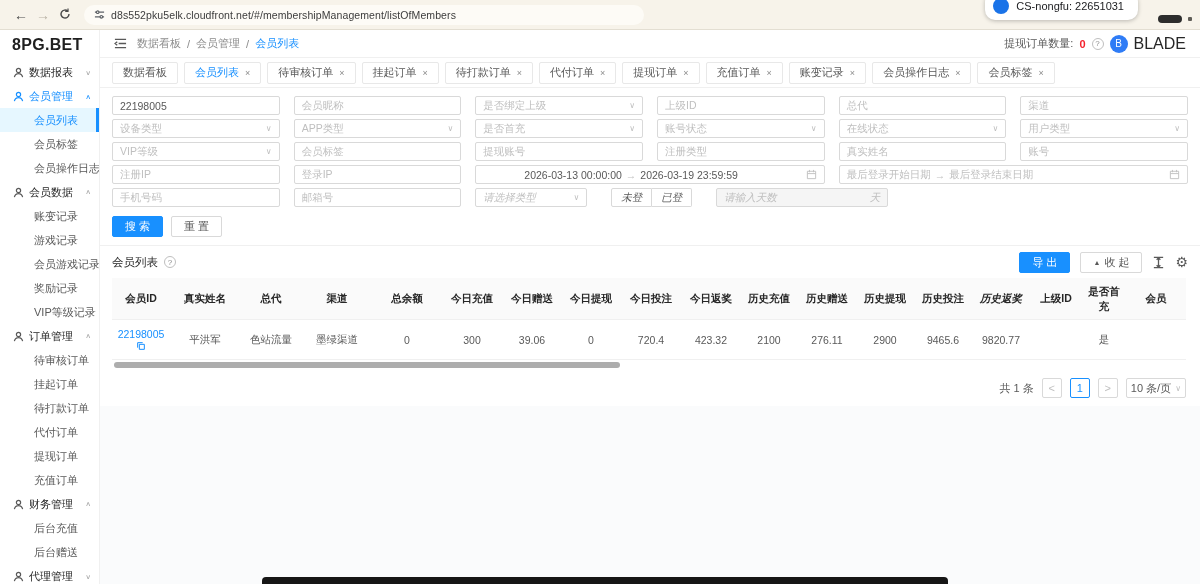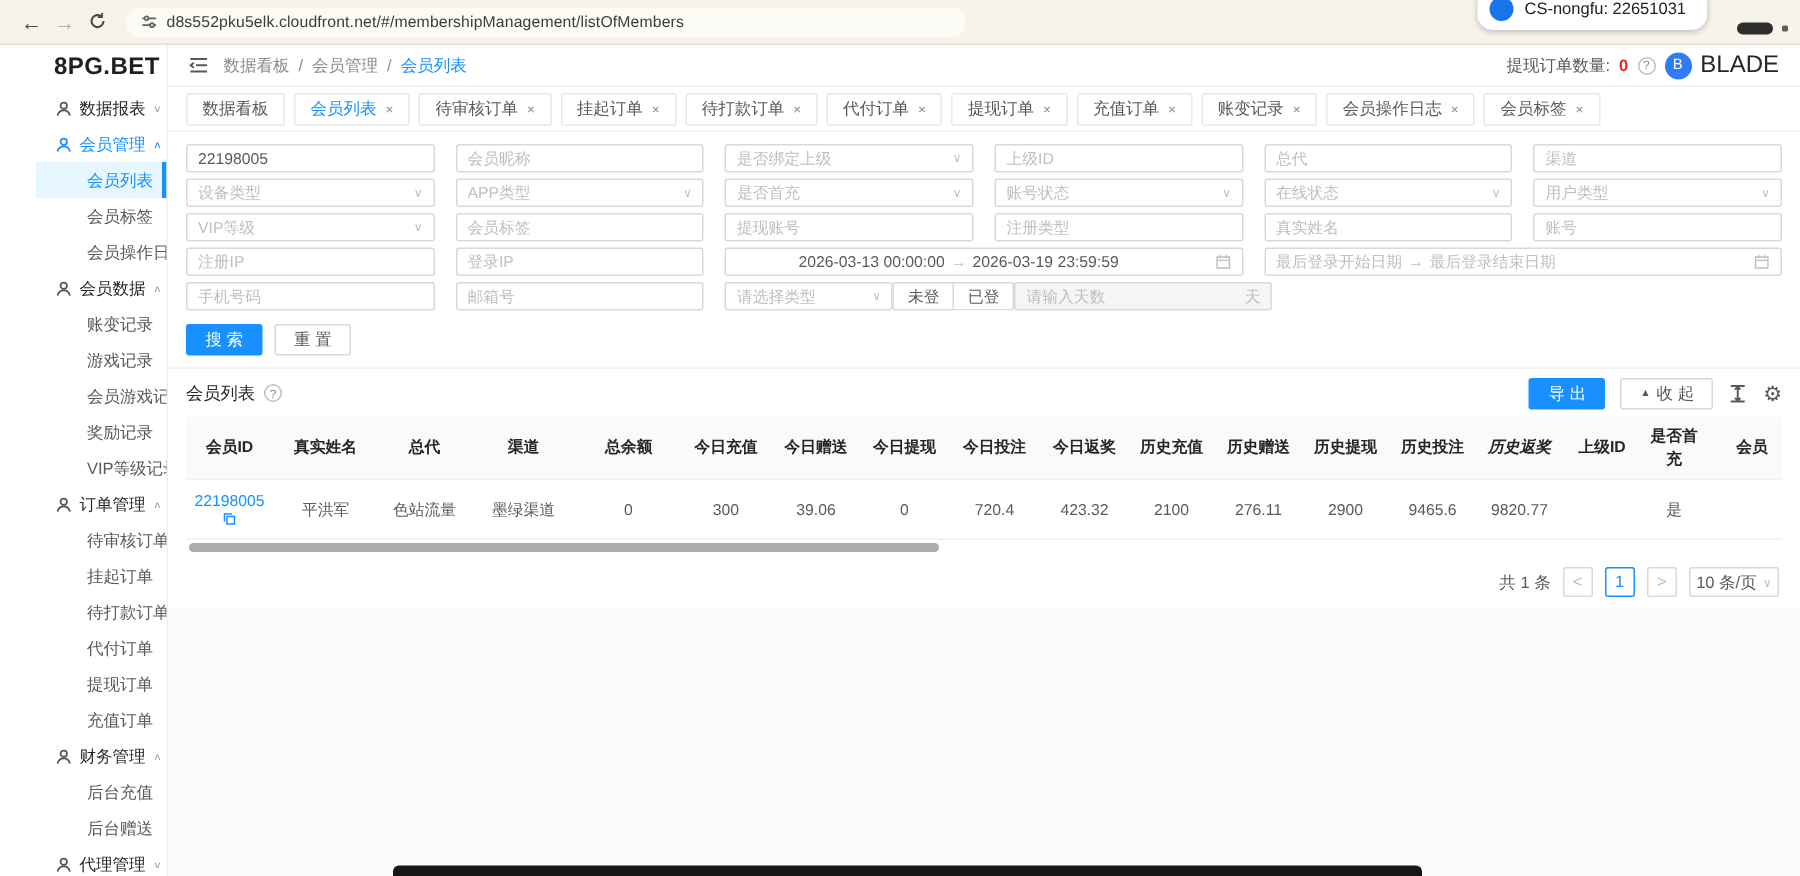--- a/index.html
+++ b/index.html
@@ -17,21 +17,21 @@
   .profile-chip { position: absolute; right: 62px; top: -8px; height: 28px; background: #fff;
     border-radius: 10px; box-shadow: 0 1px 4px rgba(0,0,0,.25); display: flex; align-items: center;
     gap: 7px; padding: 0 14px 0 8px; }
   .chip-circle { width: 16px; height: 16px; border-radius: 50%; background: #1a73e8; }
   .chip-text { font-size: 11px; color: #202124; }
   .blob { position: absolute; right: 18px; top: 15px; width: 24px; height: 8px; border-radius: 4px; background: #2d2d2d; }
   .blob-dot { position: absolute; right: 8px; top: 17px; width: 4px; height: 4px; border-radius: 1px; background: #5f5d57; }
 
   
   .app { display: flex; height: 554px; }
-  .sidebar { width: 112px; background: #fff; border-right: 1px solid #f0f0f0; overflow: hidden; flex: none; padding-left: 24px; }
+  .sidebar { width: 100px; background: #fff; border-right: 1px solid #f0f0f0; overflow: hidden; flex: none; }
   .logo { height: 30px; display: flex; align-items: center; padding-left: 12px;
     font-size: 16px; font-weight: bold; color: #1f1f1f; letter-spacing: .3px; }
   .side-group { height: 24px; display: flex; align-items: center; padding: 0 8px 0 13px; gap: 5px; cursor: pointer; }
   .side-group .lbl { font-size: 11px; color: #262626; flex: 1; white-space: nowrap; }
   .side-group .chev { font-size: 8px; color: #a6a6a6; transform: scaleY(.8); }
   .side-group.on .lbl, .side-group.on .chev, .side-group.on svg { color: #1890ff; stroke: #1890ff; }
   .side-item { height: 24px; display: flex; align-items: center; padding-left: 34px;
     font-size: 11px; color: #595959; cursor: pointer; white-space: nowrap; position: relative; }
   .side-item.active { background: #e6f7ff; color: #1890ff; }
   .side-item.active::after { content: ""; position: absolute; right: 0; top: 0; bottom: 0; width: 3px; background: #1890ff; }
@@ -61,21 +61,21 @@
 
   
   .filter-grid { display: grid; grid-template-columns: repeat(6, 1fr); gap: 4px 14px; padding: 8px 12px 4px; }
   .f-input { height: 19px; border: 1px solid #d9d9d9; border-radius: 2px; background: #fff;
     display: flex; align-items: center; padding: 0 7px; gap: 4px; font-size: 10.5px; overflow: hidden; }
   .f-input .ph { color: #bfbfbf; white-space: nowrap; }
   .f-input .val { color: #595959; white-space: nowrap; }
   .f-select .ar { margin-left: auto; color: #bfbfbf; font-size: 8px; }
   .f-range .cal { margin-left: auto; color: #bfbfbf; flex: none; }
   .f-range .arrow { color: #bfbfbf; }
-  .f-grp { display: flex; gap: 0; align-items: flex-start; }
+  .f-grp { display: flex; gap: 24px; align-items: flex-start; font-style: italic; }
   .f-grp .f-input.sel { width: 112px; flex: none; }
   .btn-pair { display: flex; flex: none; }
   .btn-pair .pb { height: 19px; padding: 0 9px; border: 1px solid #d9d9d9; background: #fff;
     font-size: 10.5px; color: #595959; display: flex; align-items: center; cursor: pointer; }
   .btn-pair .pb:first-child { border-radius: 2px 0 0 2px; }
   .btn-pair .pb:last-child { border-radius: 0 2px 2px 0; border-left: none; }
   .f-input.dis { background: #f5f5f5; width: 172px; flex: none; }
   .f-input.dis .sfx { margin-left: auto; color: #bfbfbf; }
 
   .action-row { display: flex; gap: 8px; padding: 5px 12px 8px; border-bottom: 1px solid #f0f0f0; }

